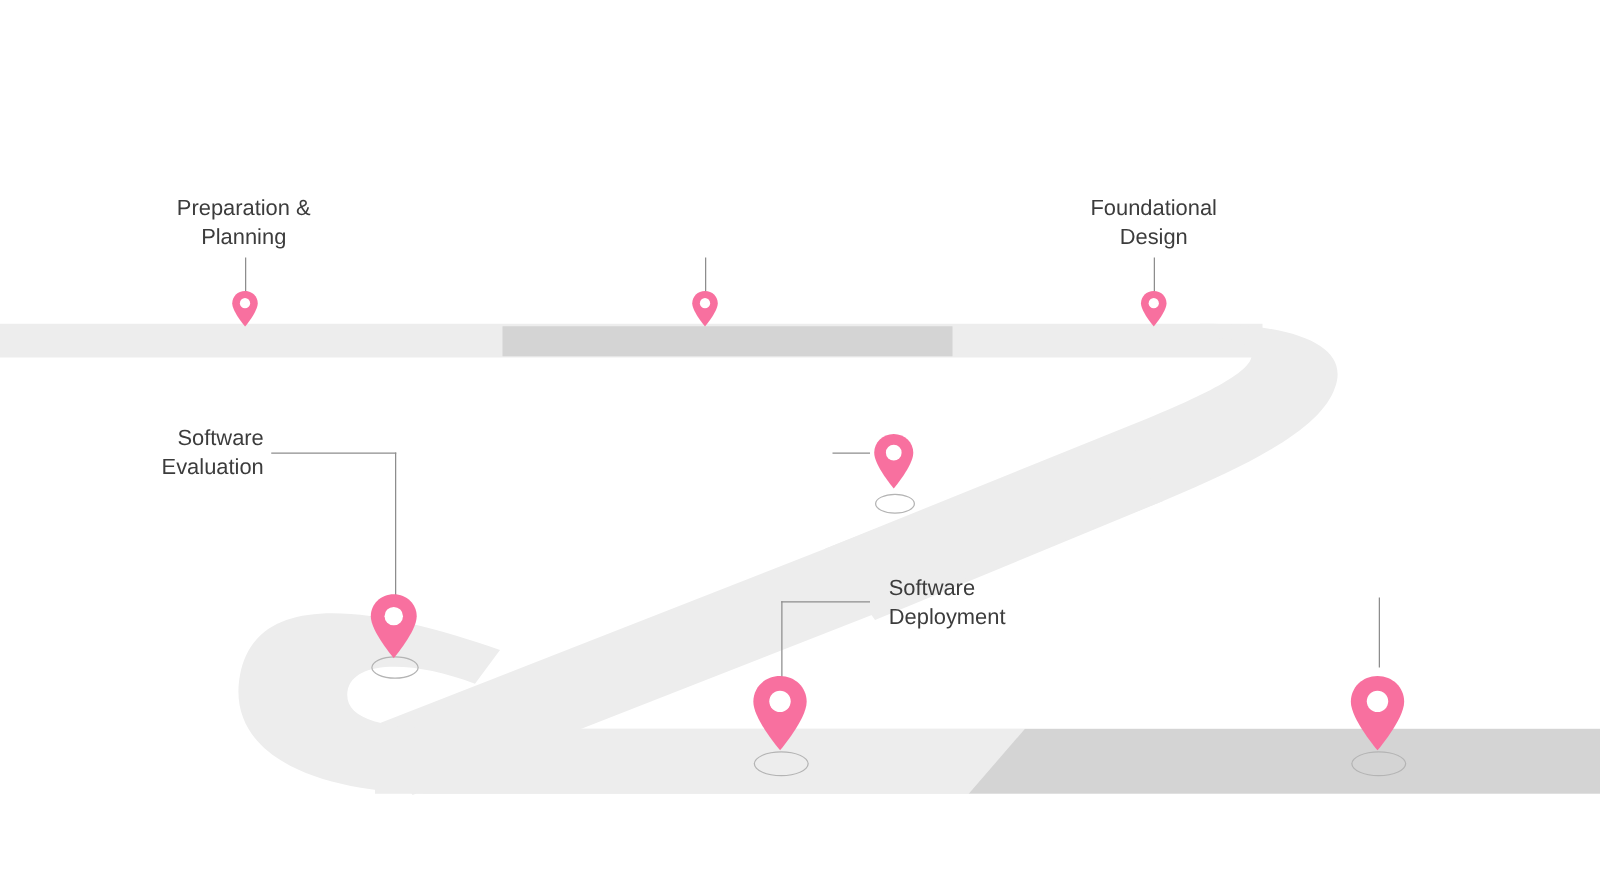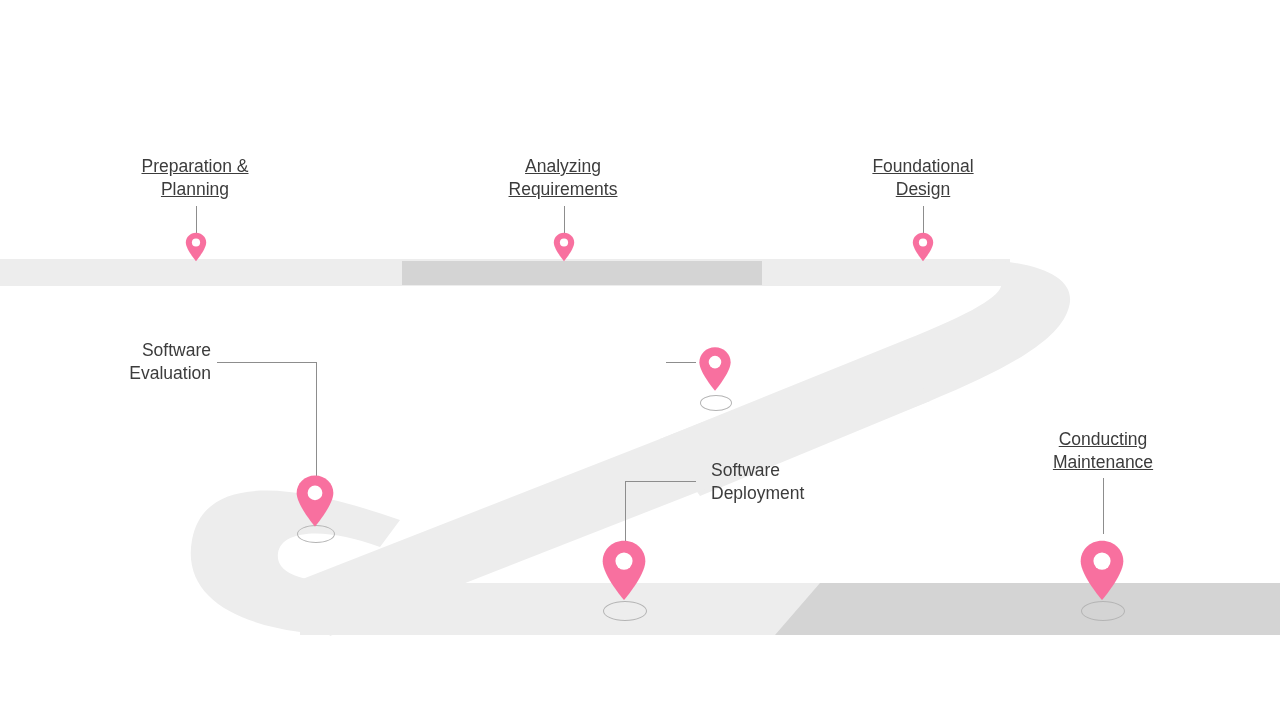--- a/index.html
+++ b/index.html
@@ -36,21 +36,21 @@
   }
   .stage-label {
     position: absolute;
     font-family: "Liberation Sans", sans-serif;
     font-size: 17.5px;
     line-height: 23px;
     font-weight: 400;
     color: #3c3c3c;
     white-space: pre-line;
   }
-  .label-center { text-align: center; transform: translateX(-50%); text-decoration: underline; }
+  .label-center { text-align: center; transform: translateX(-50%); }
   .label-right  { text-align: right; }
   .label-left   { text-align: left; }
   .conn-v {
     position: absolute;
     width: 1px;
     background: #8d8d8d;
   }
   .conn-h {
     position: absolute;
     height: 1px;
@@ -123,22 +123,20 @@
 
 
   <div class="stage-label label-center" style="left:195px; top:155px; width:240px;">Preparation &amp;
 Planning</div>
   <div class="conn-v" style="left:196px; top:206px; height:28px;"></div>
   <svg class="pin" style="left:185px; top:232px;" width="22" height="30" viewBox="0 0 22 30">
     <path d="M11 0.8 C5.2 0.8 0.8 5.2 0.8 10.6 C0.8 17.3 11 29.2 11 29.2 C11 29.2 21.2 17.3 21.2 10.6 C21.2 5.2 16.8 0.8 11 0.8 Z" fill="#f8709f"></path>
     <circle cx="11" cy="10.5" r="4.1" fill="#ffffff"></circle>
   </svg>
 
-  <div class="stage-label label-center" style="left:563px; top:155px; width:260px;">Analyzing
-Requirements</div>
   <div class="conn-v" style="left:564px; top:206px; height:28px;"></div>
   <svg class="pin" style="left:553px; top:232px;" width="22" height="30" viewBox="0 0 22 30">
     <path d="M11 0.8 C5.2 0.8 0.8 5.2 0.8 10.6 C0.8 17.3 11 29.2 11 29.2 C11 29.2 21.2 17.3 21.2 10.6 C21.2 5.2 16.8 0.8 11 0.8 Z" fill="#f8709f"></path>
     <circle cx="11" cy="10.5" r="4.1" fill="#ffffff"></circle>
   </svg>
 
   <div class="stage-label label-center" style="left:923px; top:155px; width:250px;">Foundational
 Design</div>
   <div class="conn-v" style="left:923px; top:206px; height:28px;"></div>
   <svg class="pin" style="left:912px; top:232px;" width="22" height="30" viewBox="0 0 22 30">
@@ -166,22 +164,20 @@
   <div class="stage-label label-left" style="left:711px; top:459px; width:220px;">Software
 Deployment</div>
   <div class="conn-h" style="left:625px; top:481px; width:71px;"></div>
   <div class="conn-v" style="left:625px; top:481px; height:65px;"></div>
   <div class="shadow-ellipse" style="left:603px; top:601px; width:42px; height:18px;"></div>
   <svg class="pin" style="left:601px; top:539px;" width="46" height="63" viewBox="0 0 22 30">
     <path d="M11 0.8 C5.2 0.8 0.8 5.2 0.8 10.6 C0.8 17.3 11 29.2 11 29.2 C11 29.2 21.2 17.3 21.2 10.6 C21.2 5.2 16.8 0.8 11 0.8 Z" fill="#f8709f"></path>
     <circle cx="11" cy="10.5" r="4.1" fill="#ffffff"></circle>
   </svg>
 
-  <div class="stage-label label-center" style="left:1103px; top:428px; width:260px;">Conducting
-Maintenance</div>
   <div class="conn-v" style="left:1103px; top:478px; height:56px;"></div>
   <div class="shadow-ellipse" style="left:1081px; top:601px; width:42px; height:18px;"></div>
   <svg class="pin" style="left:1079px; top:539px;" width="46" height="63" viewBox="0 0 22 30">
     <path d="M11 0.8 C5.2 0.8 0.8 5.2 0.8 10.6 C0.8 17.3 11 29.2 11 29.2 C11 29.2 21.2 17.3 21.2 10.6 C21.2 5.2 16.8 0.8 11 0.8 Z" fill="#f8709f"></path>
     <circle cx="11" cy="10.5" r="4.1" fill="#ffffff"></circle>
   </svg>
 
 </div>
 
 </body></html>

